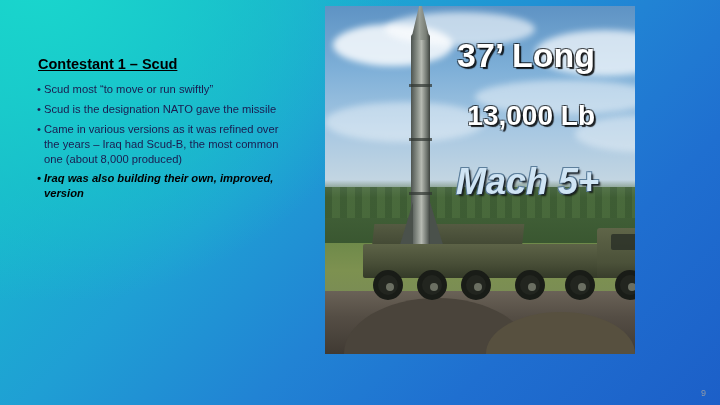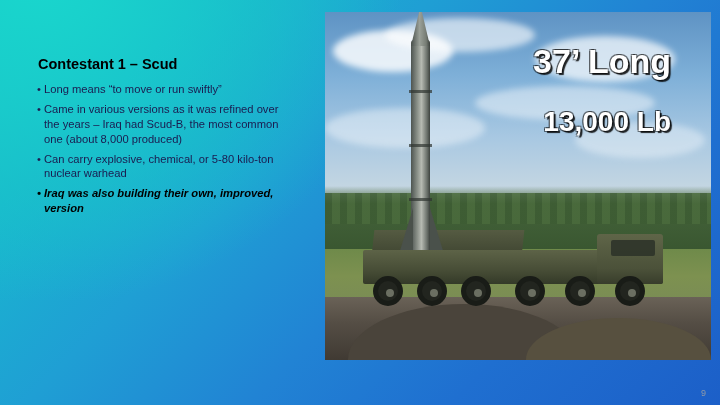--- a/index.html
+++ b/index.html
@@ -37,20 +37,21 @@
     left: 38px;
     top: 56px;
     width: 252px;
   }
   #title {
     font-size: 14.5px;
     font-weight: bold;
     color: #000000;
     margin: 0 0 9px 0;
     line-height: 1.2;
+    text-decoration: underline;
   }
   ul.bullets {
     list-style: none;
     margin: 0;
     padding: 0;
   }
   ul.bullets li {
     position: relative;
     color: #1b1b4f;
     font-size: 11.2px;
@@ -72,22 +73,22 @@
     font-style: italic;
   }
   ul.bullets li.bold-item::before {
     color: #000000;
   }
 
   
   #photo-frame {
     position: absolute;
     left: 325px;
-    top: 12px;
-    width: 386px;
+    top: 6px;
+    width: 310px;
     height: 348px;
     overflow: hidden;
     background: #7d8a6d;
   }
   .sky {
     position: absolute;
     left: 0; top: 0;
     width: 100%;
     height: 62%;
     background: linear-gradient(to bottom, #5e93c4 0%, #7fb0d8 30%, #a8c8e2 58%, #c8d8e2 85%, #b9c8bf 100%);
@@ -290,23 +291,23 @@
   }
 </style>
 </head>
 <body>
 
 <div id="slide">
 
   <div id="text-col">
     <h1 id="title">Contestant 1 – Scud</h1>
     <ul class="bullets">
-      <li>Long means “to move or run swiftly”</li>
+      <li>Scud most “to move or run swiftly”</li>
+      <li>Scud is the designation NATO gave the missile</li>
       <li>Came in various versions as it was refined over the years – Iraq had Scud-B, the most common one (about 8,000 produced)</li>
-      <li>Can carry explosive, chemical, or 5-80 kilo-ton nuclear warhead</li>
       <li class="bold-item">Iraq was also building their own, improved, version</li>
     </ul>
   </div>
 
   <div id="photo-frame">
     <div class="sky"></div>
     <div class="cloud c1"></div>
     <div class="cloud c2"></div>
     <div class="cloud c3"></div>
     <div class="cloud c4"></div>
@@ -333,17 +334,18 @@
     <div class="cab-window"></div>
     <div class="wheel" style="left:48px;"></div>
     <div class="wheel" style="left:92px;"></div>
     <div class="wheel" style="left:136px;"></div>
     <div class="wheel" style="left:190px;"></div>
     <div class="wheel" style="left:240px;"></div>
     <div class="wheel" style="left:290px;"></div>
 
     <div class="headline" id="hl-long">37’ Long</div>
     <div class="headline" id="hl-weight">13,000 Lb</div>
+    <div class="headline" id="hl-speed">Mach 5+</div>
   </div>
 
   <div id="slide-number">9</div>
 
 </div>
 
 </body></html>

